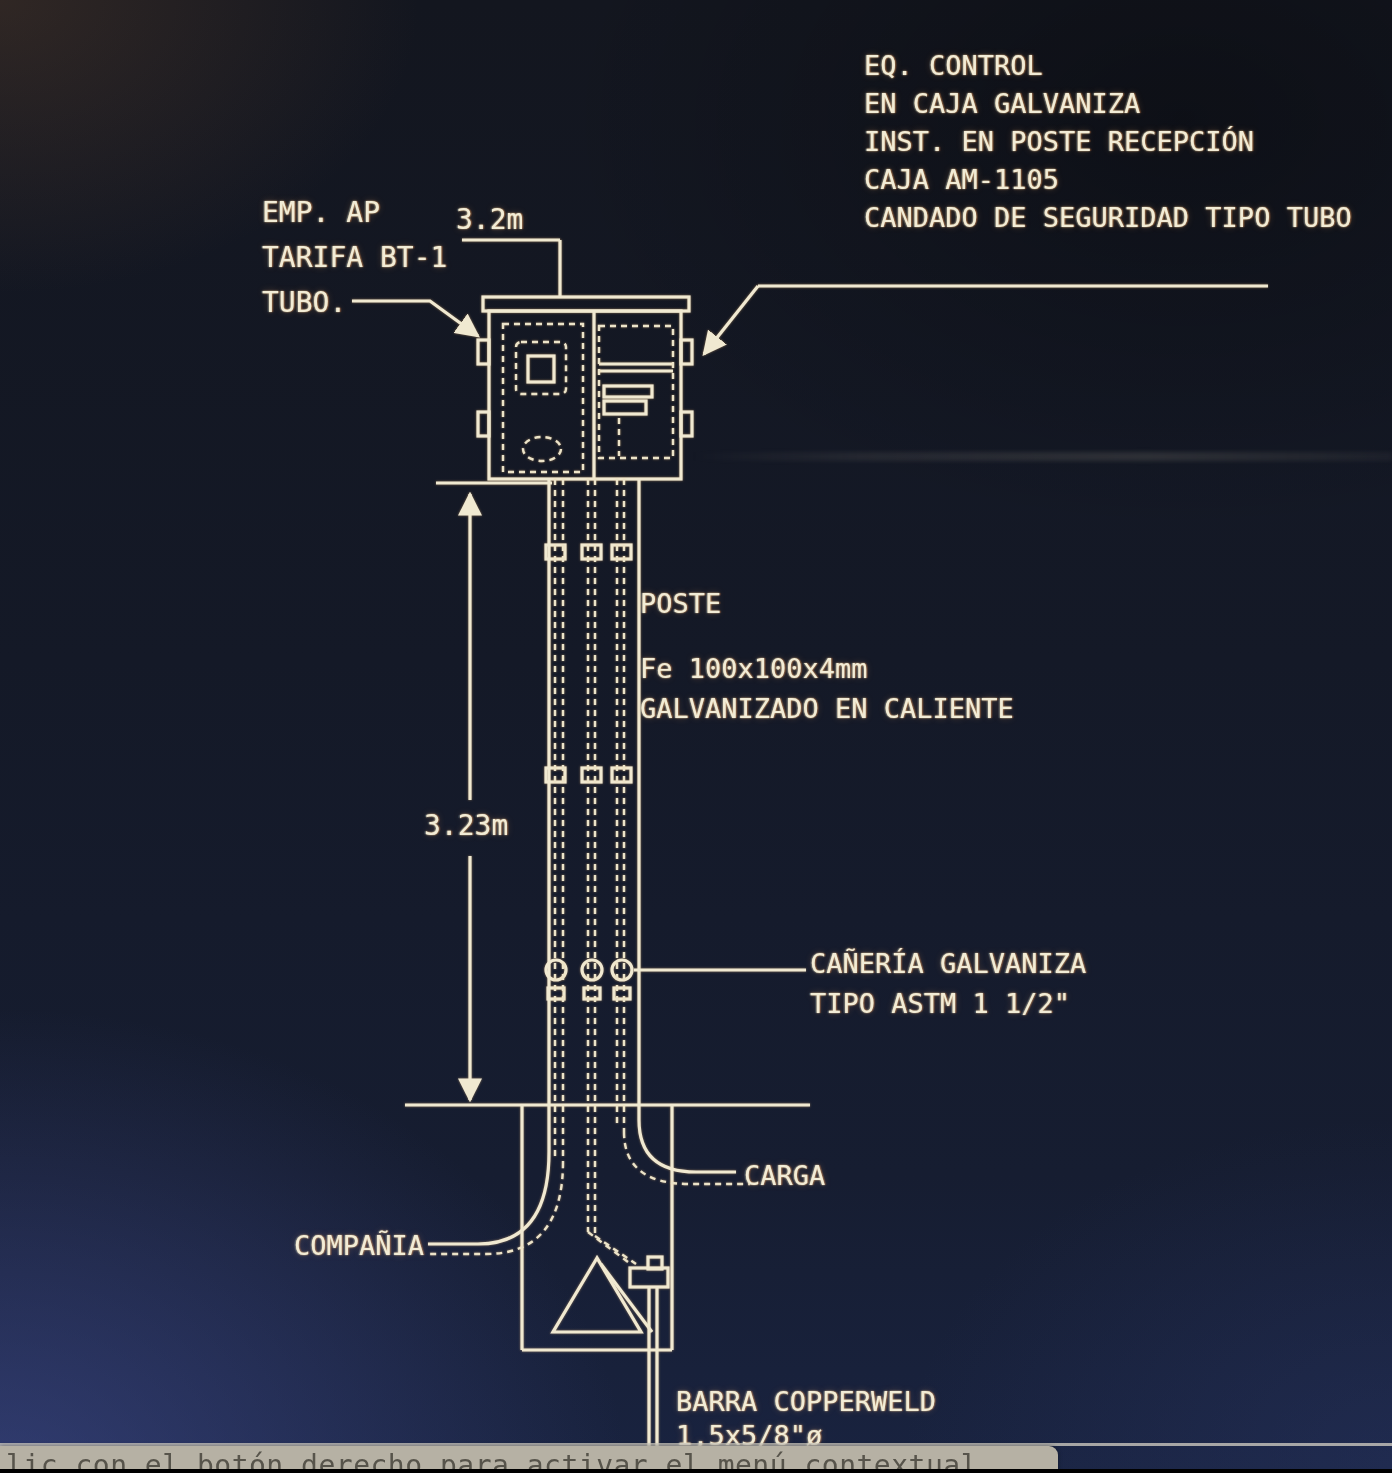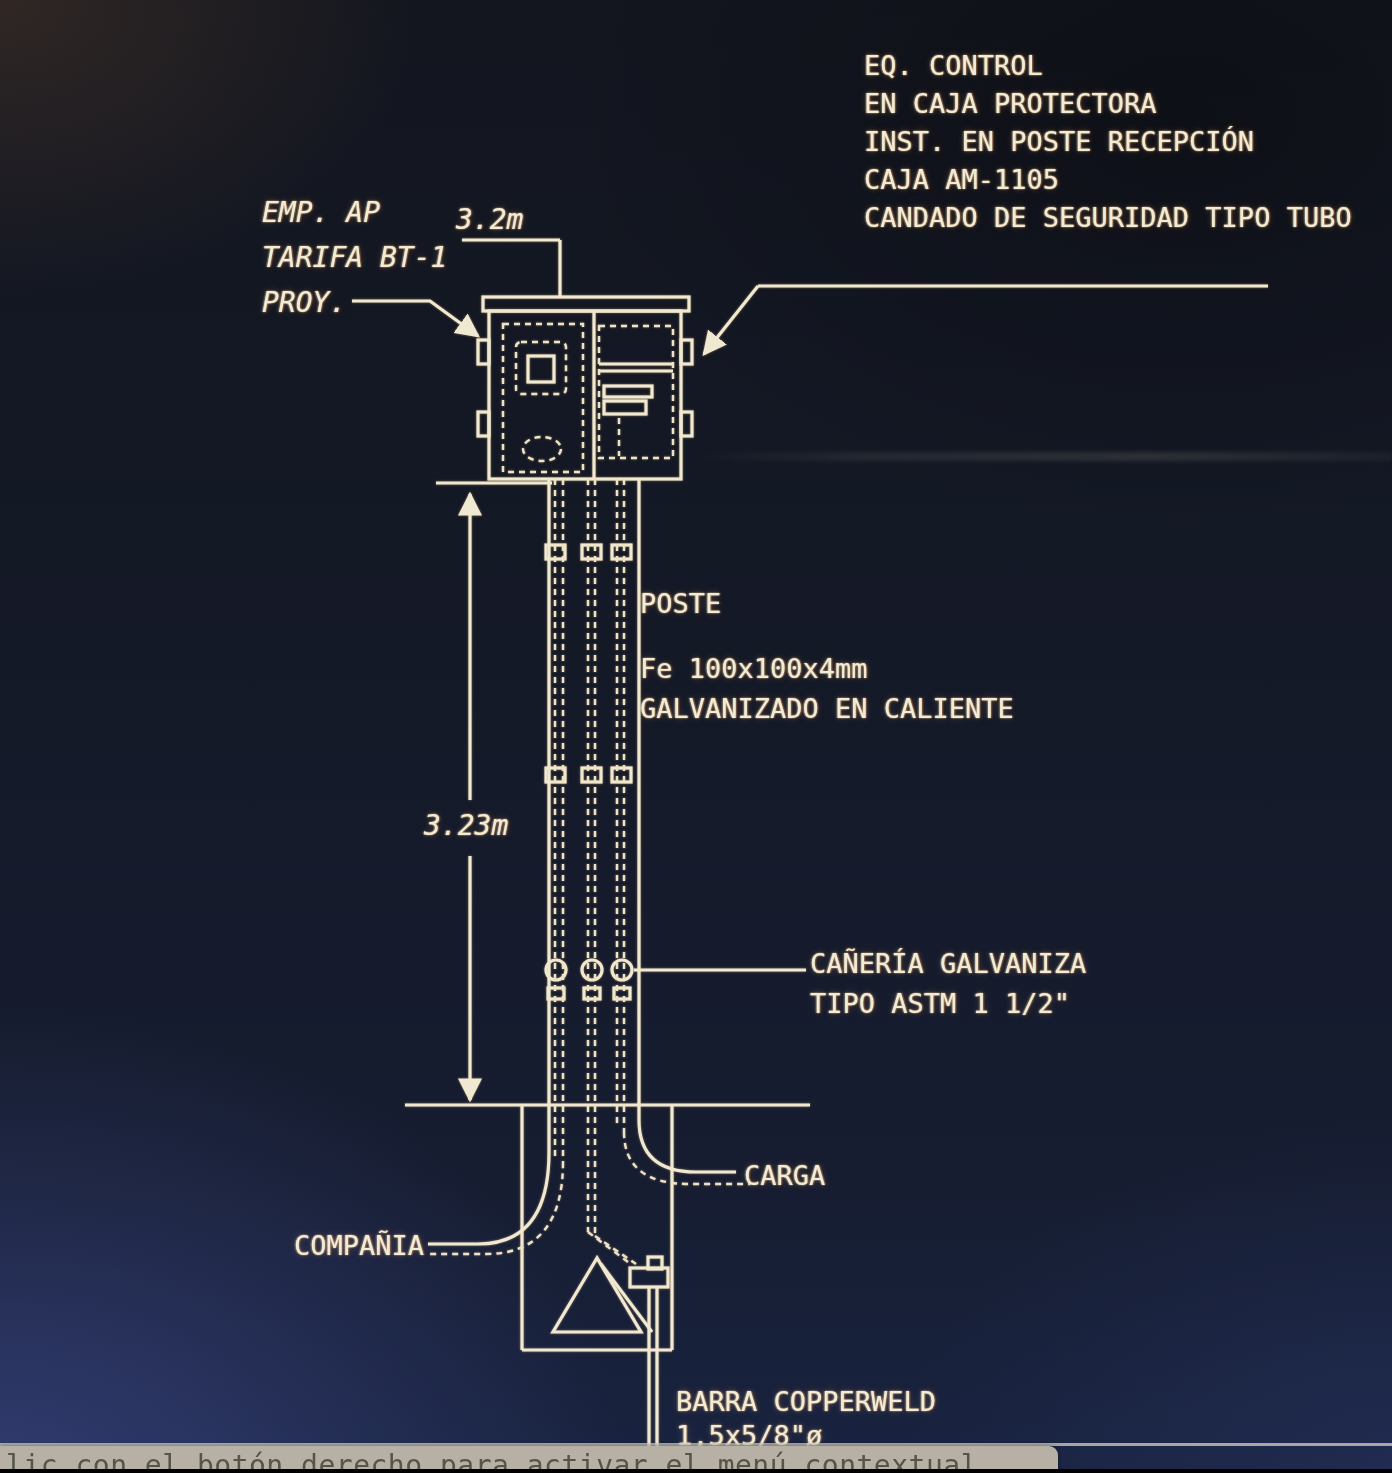--- a/index.html
+++ b/index.html
@@ -21,21 +21,21 @@
     position:absolute;left:690px;top:452px;width:702px;height:9px;filter:blur(2px);
     background:linear-gradient(90deg, rgba(190,180,160,0) 0%, rgba(190,180,160,0.10) 25%, rgba(190,180,160,0.16) 65%, rgba(190,180,160,0.06) 100%);
   }
   svg#linework{position:absolute;left:0;top:0;}
   .t{
     position:absolute;color:#f2ecd6;font-size:27px;line-height:32px;white-space:pre;
     letter-spacing:0px;
     text-shadow:0 0 2px rgba(255,214,150,0.85), 0 0 7px rgba(255,170,90,0.28),
                 1.5px 0 1px rgba(255,120,40,0.22), -1.5px 0 1px rgba(130,210,255,0.20);
   }
-  .t-lg{font-size:28px;font-style:italic;}
+  .t-lg{font-size:28px;}
   .edge-line{
     position:absolute;left:0;top:1443px;width:1392px;height:3px;
     background:#d6d2c6;opacity:.75;
   }
   .status-bar{
     position:absolute;left:0;top:1446px;width:1058px;height:40px;
     background:#b6b1a4;border-radius:0 9px 9px 0;
     box-shadow:0 0 4px rgba(0,0,0,.4);
     overflow:hidden;
   }
@@ -161,28 +161,28 @@
         <line x1="624" y1="479" x2="624" y2="1132"></line>
         <path d="M563,1162 Q563,1254 486,1254 L430,1254"></path>
         <path d="M624,1132 Q624,1184 690,1184 L750,1184"></path>
         <line x1="595" y1="1236" x2="636" y2="1264"></line>
         <line x1="588" y1="1232" x2="628" y2="1262"></line>
       </g>
     </g>
   </svg>
 
   <div class="t" style="left:864px;top:50px">EQ. CONTROL</div>
-  <div class="t" style="left:864px;top:88px">EN CAJA PROTECTORA</div>
+  <div class="t" style="left:864px;top:88px">EN CAJA GALVANIZA</div>
   <div class="t" style="left:864px;top:126px">INST. EN POSTE RECEPCIÓN</div>
   <div class="t" style="left:864px;top:164px">CAJA AM-1105</div>
   <div class="t" style="left:864px;top:202px">CANDADO DE SEGURIDAD TIPO TUBO</div>
 
   <div class="t t-lg" style="left:262px;top:197px">EMP. AP</div>
   <div class="t t-lg" style="left:262px;top:242px">TARIFA BT-1</div>
-  <div class="t t-lg" style="left:262px;top:287px">PROY.</div>
+  <div class="t t-lg" style="left:262px;top:287px">TUBO.</div>
 
   <div class="t t-lg" style="left:456px;top:204px">3.2m</div>
 
   <div class="t" style="left:640px;top:588px">POSTE</div>
   <div class="t" style="left:640px;top:653px">Fe 100x100x4mm</div>
   <div class="t" style="left:640px;top:693px">GALVANIZADO EN CALIENTE</div>
 
   <div class="t t-lg" style="left:424px;top:810px">3.23m</div>
 
   <div class="t" style="left:810px;top:948px">CAÑERÍA GALVANIZA</div>

